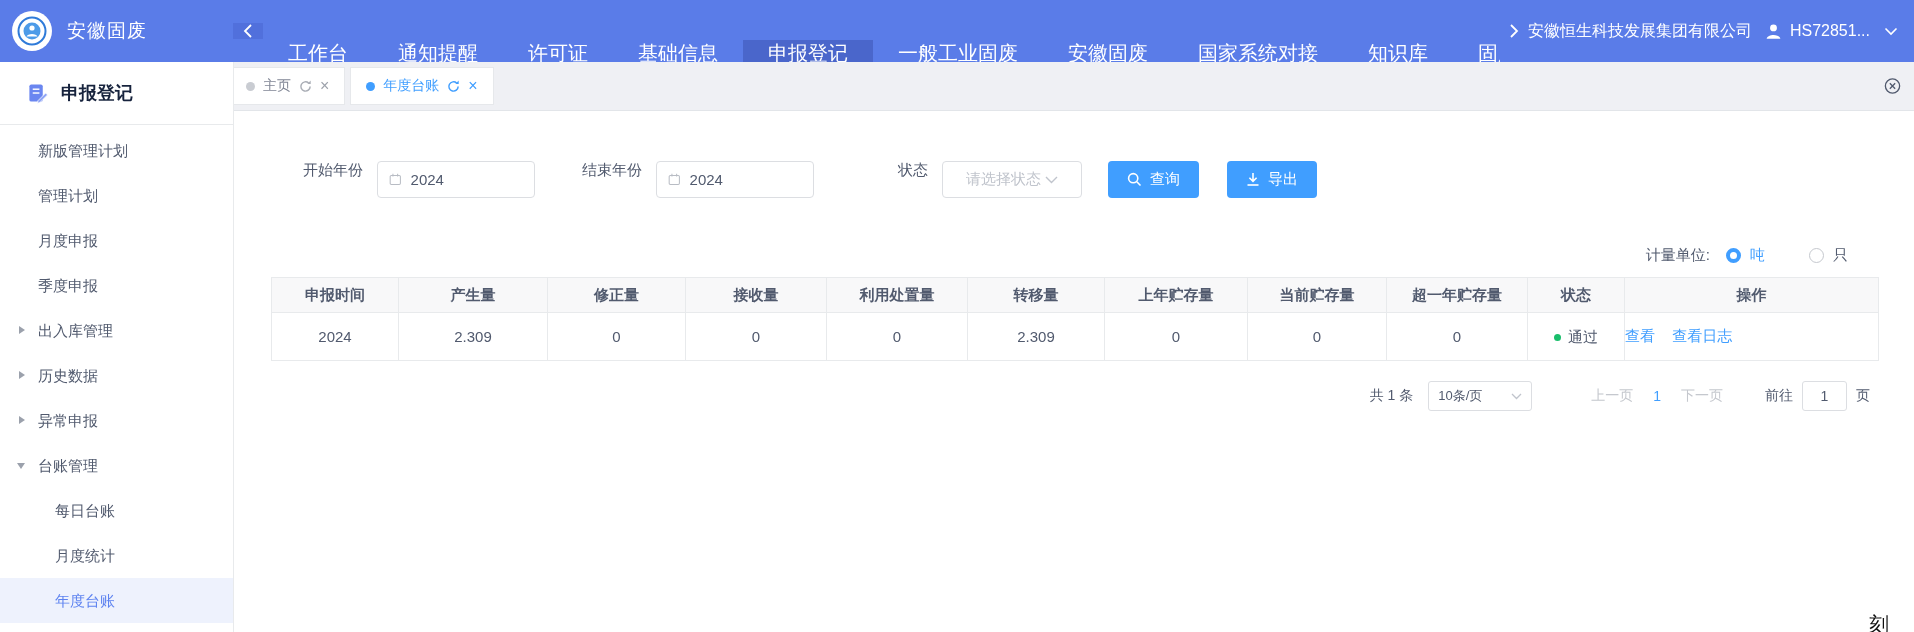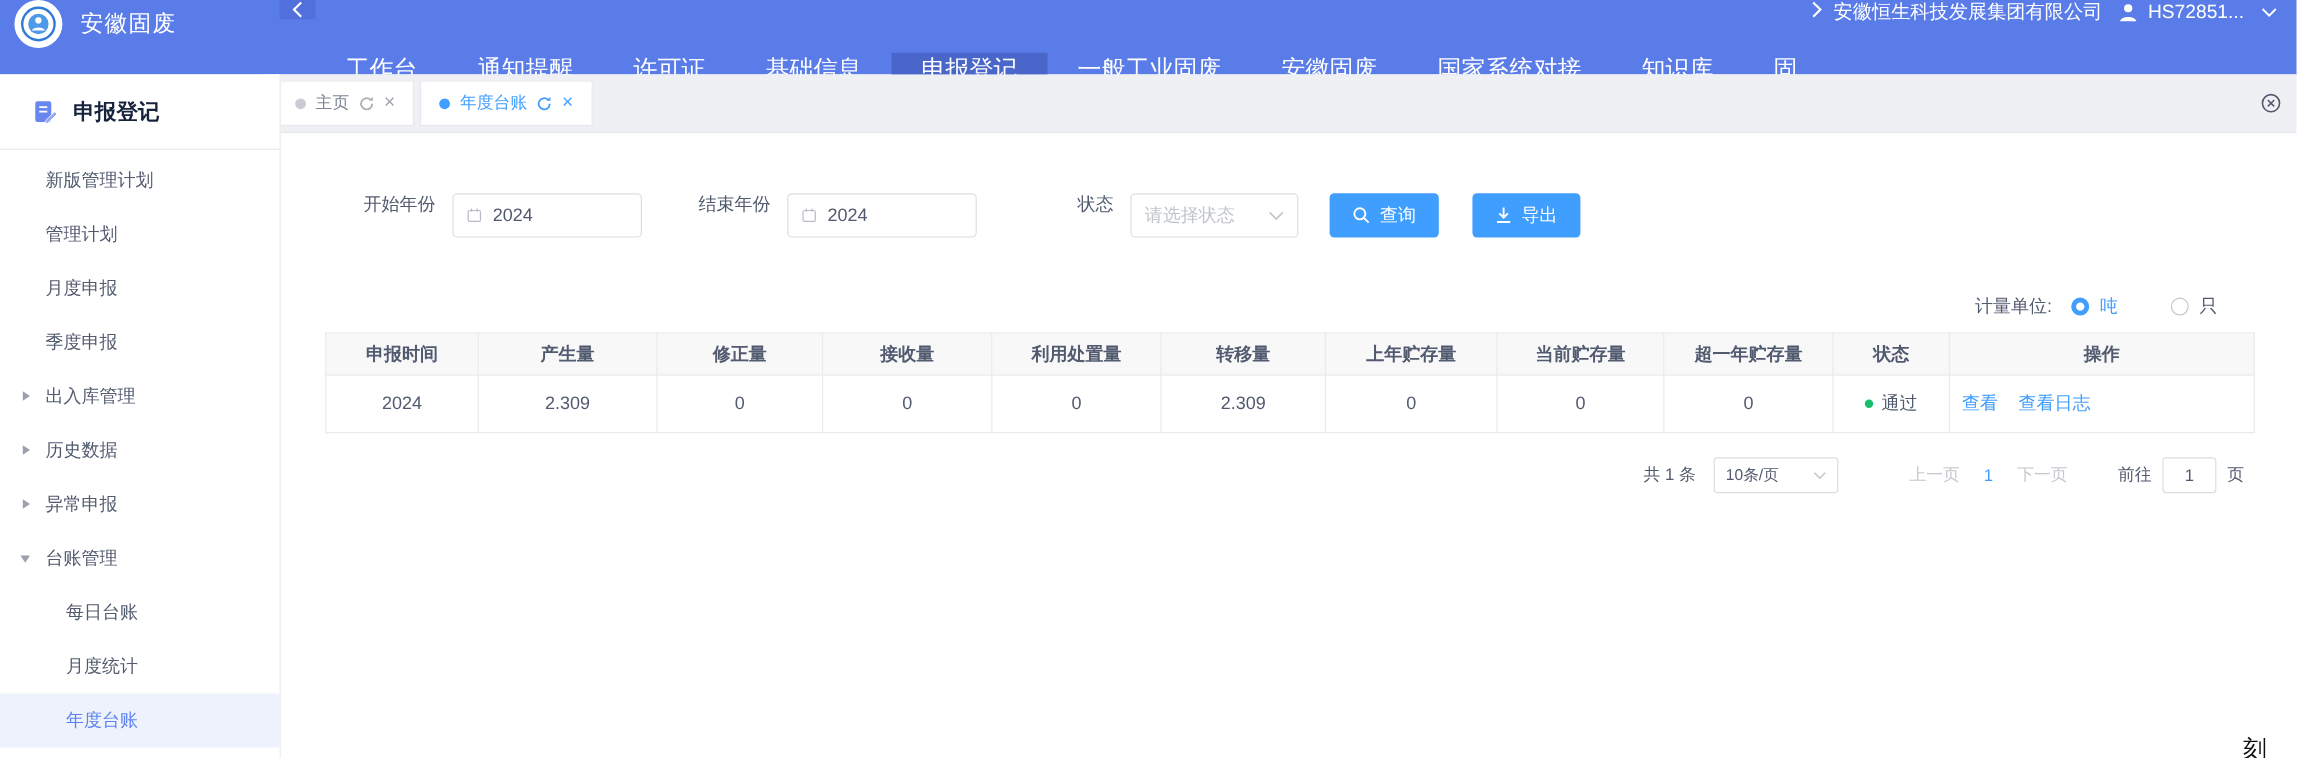--- a/index.html
+++ b/index.html
@@ -1,20 +1,20 @@
 <!DOCTYPE html>
 <html><head>
 <meta charset="utf-8">
 <style>
   * { margin:0; padding:0; box-sizing:border-box; }
   body { font-family:"Liberation Sans","DejaVu Sans",sans-serif; }
   .screen { position:relative; width:1914px; height:632px; background:#fff; overflow:hidden; }
 
   
-  .navbar { position:absolute; top:0; left:0; width:100%; height:62px; background:#5A7CE8; display:flex; align-items:flex-start; color:#fff; }
+  .navbar { position:absolute; top:0; left:0; width:100%; height:62px; background:#5A7CE8; display:flex; align-items:center; color:#fff; }
   .brand { width:233px; flex:0 0 233px; display:flex; align-items:center; padding-left:12px; }
   .logo { width:40px; height:40px; border-radius:50%; background:#fff; display:flex; align-items:center; justify-content:center; }
   .brand-title { margin-left:15px; font-size:19px; letter-spacing:1px; }
   .nav-scroll-left { width:30px; flex:0 0 30px; background:#5170DC; display:flex; align-items:center; justify-content:center; }
   .nav-items { flex:1 1 auto; display:flex; align-items:stretch; overflow:hidden; }
   .nav-item { display:flex; align-items:center; padding:0 25px; font-size:20px; white-space:nowrap; cursor:pointer;margin-top:44px; }
   .nav-item.active { background:#4A66CB; }
   .nav-item.clipped { max-width:72px; overflow:hidden; padding-right:0; }
   .nav-scroll-right { width:28px; flex:0 0 28px; display:flex; align-items:center; justify-content:center; }
   .user-area { display:flex; align-items:center; padding-right:16px; white-space:nowrap; font-size:16px; }
@@ -47,40 +47,40 @@
 
   
   .content { position:absolute; left:234px; top:111px; right:0; bottom:0; background:#fff; overflow:hidden; }
 
   .filter-row { display:flex; margin:50px 36px 0 69px; }
   .f-label { font-size:15px; color:#515A6E; margin-right:14px; white-space:nowrap; }
   .f-label.lbl2 { margin-left:47px; }
   .f-label.lbl3 { margin-left:84px; }
   .input-box { width:158px; height:37px; border:1px solid #DCDEE2; border-radius:4px; background:#fff; display:flex; align-items:center; padding:0 11px; gap:9px; }
   .input-box input { border:none; outline:none; width:100%; font-size:15px; color:#515A6E; font-family:inherit; background:transparent; }
-  .select-box { width:140px; height:37px; border:1px solid #DCDEE2; border-radius:4px; background:#fff; display:flex; align-items:center; justify-content:space-between; padding:0 11px; cursor:pointer; }
+  .select-box { width:140px; height:37px; border:1px solid #DCDEE2; border-radius:4px; background:#fff; display:flex; align-items:center; justify-content:space-between; padding:0 23px; cursor:pointer; }
   .placeholder { font-size:15px; color:#C0C4CC; }
   .btn { height:37px; padding:0 19px; border:none; border-radius:4px; background:#409EFF; color:#fff; font-size:15px; display:flex; align-items:center; gap:8px; cursor:pointer; font-family:inherit; }
   .btn-query { margin-left:26px; }
   .btn-export { margin-left:28px; }
 
   .unit-row { display:flex; justify-content:flex-end; align-items:center; margin:48px 66px 0 0; font-size:15px; color:#515A6E; }
   .radio { width:15px; height:15px; border-radius:50%; background:#fff; }
   .radio.checked { border:4.5px solid #409EFF; margin-left:16px; }
   .radio.unchecked { border:1px solid #C5C8CE; margin-left:44px; }
   .radio-label { margin-left:9px; }
   .radio-label.sel { color:#409EFF; }
 
   .table-wrap { margin:12px 36px 0 37px; }
   table { width:100%; border-collapse:collapse; table-layout:fixed; }
   th { height:35px; background:#F8F8F9; border:1px solid #E8EAEC; font-size:15px; font-weight:bold; color:#515A6E; text-align:center; }
   td { height:48px; border:1px solid #E8EAEC; font-size:15px; color:#515A6E; text-align:center; }
   .status-cell { display:inline-flex; align-items:center; gap:7px; }
   .status-dot { width:7px; height:7px; border-radius:50%; background:#19BE6B; }
-  td.actions { text-align:left; padding-left:10px; }
+  td.actions { text-align:left; padding-left:0; }
   .link { color:#409EFF; margin-right:13px; cursor:pointer; }
 
   .pager { display:flex; justify-content:flex-end; align-items:center; margin:20px 44px 0 0; font-size:14px; color:#515A6E; }
   .pager .total { margin-right:15px; }
   .size-select { width:104px; height:30px; border:1px solid #DCDEE2; border-radius:3px; display:flex; align-items:center; justify-content:space-between; padding:0 9px; font-size:13px; color:#515A6E; margin-right:19px; cursor:pointer; }
   .pg-btn { color:#C5C8CE; cursor:default; }
   .pg-prev { margin-right:20px;margin-left:40px; }
   .pg-cur { color:#409EFF; margin-right:20px; cursor:pointer; }
   .pg-next { margin-right:42px; }
   .goto-label { margin-right:9px; }

